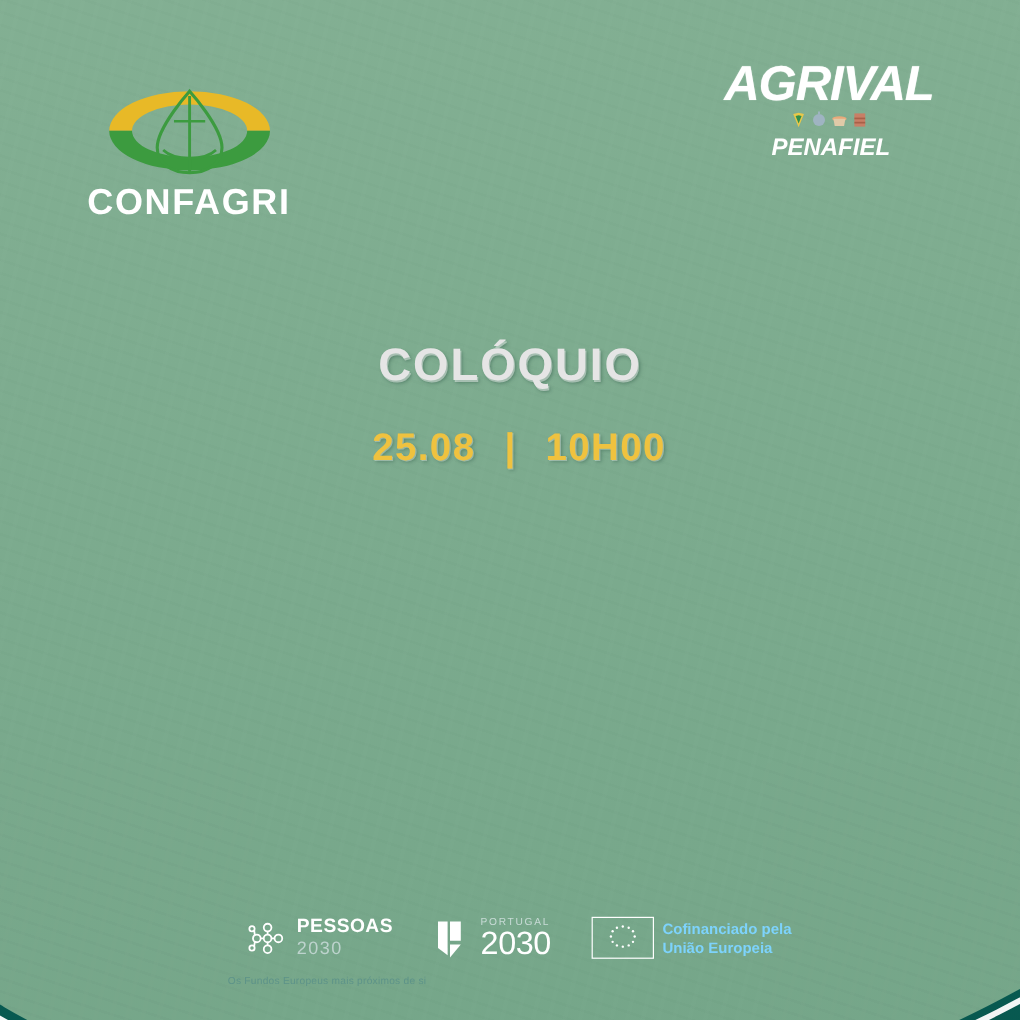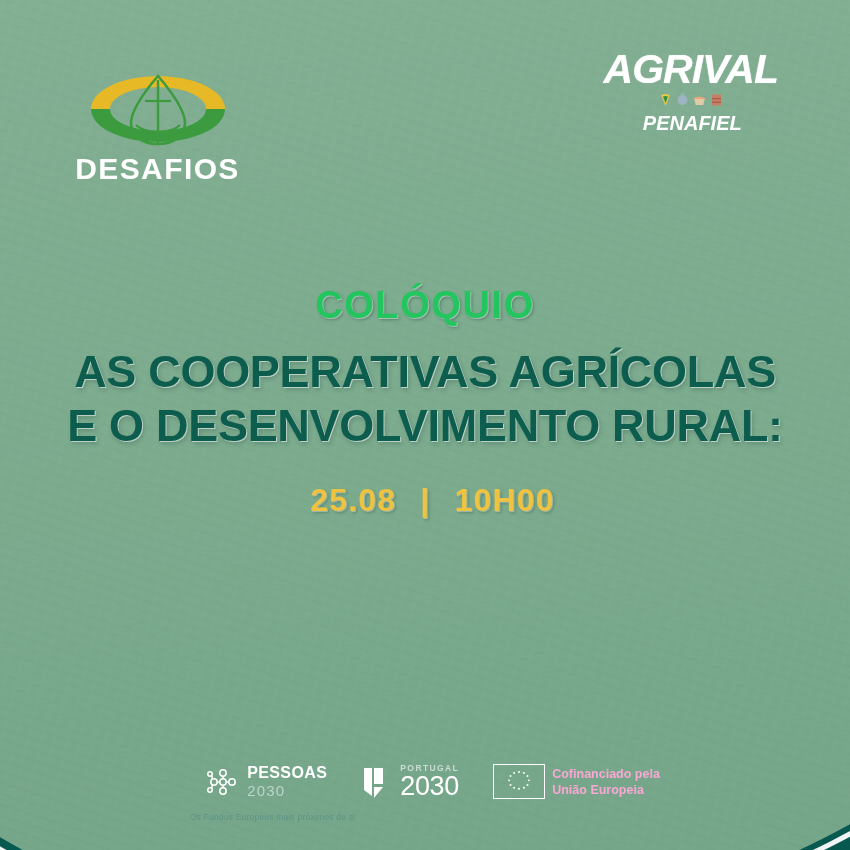--- a/index.html
+++ b/index.html
@@ -123,21 +123,21 @@
 
   
   .content{
     position:absolute;
     left:0;right:0;
     top:286px;
     z-index:5;
     text-align:center;
   }
   .kicker{
-    color:#22c55e;
+    color:#e5e5e5;
     font-size:38px;
     font-weight:bold;
     letter-spacing:1.6px;
     line-height:1;
     text-shadow:1px 1px 0 rgba(255,255,255,.45), 2px 2px 3px rgba(20,60,45,.35);
   }
   .title{
     margin-top:21px;
     color:#0d5d4f;
     font-size:45px;
@@ -188,33 +188,33 @@
   .flogo{display:flex;align-items:center;gap:7px;}
   .pessoas-text{ text-align:left; line-height:1; }
   .pessoas-text .l1{
     color:#ffffff;font-size:16px;font-weight:bold;letter-spacing:.4px;
   }
   .pessoas-text .l2{
     color:#bdd3cd;font-size:15px;font-weight:normal;letter-spacing:1.2px;margin-top:2px;
   }
   .pt-text{ text-align:left; line-height:1; }
   .pt-text .l1{
-    color:#c8dbd6;font-size:8.5px;font-weight:bold;letter-spacing:1.4px;margin-bottom:1px;
+    color:#c8dbd6;font-size:8.5px;font-weight:normal;letter-spacing:1.4px;margin-bottom:1px;
   }
   .pt-text .l2{
     color:#ffffff;font-size:27px;font-weight:normal;letter-spacing:-.4px;
   }
   .eu-box{
     width:52px;height:35px;
     border:1.4px solid #ffffff;
     position:relative;
     box-sizing:border-box;
   }
   .eu-text{
-    color:#f9a8d4;font-size:12.5px;font-weight:bold;line-height:1.3;text-align:left;
+    color:#7dd3fc;font-size:12.5px;font-weight:bold;line-height:1.3;text-align:left;
   }
   .footer-note{
     margin-top:12px;
     margin-left:-305px;
     color:#5d9389;
     font-size:8.5px;
     letter-spacing:.2px;
     text-align:center;
   }
 </style>
@@ -235,21 +235,21 @@
 
         <path d="M8 41 A67 33 0 0 1 142 41 L123 41 A48 22 0 0 0 27 41 Z" fill="#e8b927"></path>
         <path d="M8 41 A67 33 0 0 0 142 41 L123 41 A48 22 0 0 1 27 41 Z" fill="#3c9b3f"></path>
 
         <path d="M75 8 C75 8 48 38 48 55 C48 68 60 76 75 76 C90 76 102 68 102 55 C102 38 75 8 75 8 Z" fill="none" stroke="#3c9b3f" stroke-width="2.6"></path>
         <line x1="75" y1="12" x2="75" y2="76" stroke="#3c9b3f" stroke-width="2.4"></line>
         <line x1="62" y1="33" x2="88" y2="33" stroke="#3c9b3f" stroke-width="2.2"></line>
         <path d="M53 57 C62 66 88 66 97 57" fill="none" stroke="#3c9b3f" stroke-width="2.2"></path>
       </svg>
     </div>
-    <div class="confagri-name">DESAFIOS</div>
+    <div class="confagri-name">CONFAGRI</div>
   </div>
 
   <div class="agrival">
     <div class="agrival-word">AGRIVAL</div>
     <div class="agrival-sub">
       <span class="agrival-icons">
         <svg width="13" height="15" viewBox="0 0 13 15" aria-hidden="true">
           <path d="M6.5 2 L11 3 L6.5 14 L2 3 Z" fill="#e8c84a"></path>
           <path d="M6.5 4 L9 4.6 L6.5 11 L4 4.6 Z" fill="#2f8f4a"></path>
         </svg>
@@ -266,24 +266,20 @@
           <rect x="2" y="6" width="9" height="1.4" fill="#a86048"></rect>
           <rect x="2" y="9.5" width="9" height="1.4" fill="#a86048"></rect>
         </svg>
       </span>
       <span class="agrival-penafiel">PENAFIEL</span>
     </div>
   </div>
 
   <div class="content">
     <div class="kicker">COLÓQUIO</div>
-    <div class="title">
-      <div>AS COOPERATIVAS AGRÍCOLAS</div>
-      <div>E O DESENVOLVIMENTO RURAL:</div>
-    </div>
     <div class="when">
       <span>25.08</span>
       <span class="sep">|</span>
       <span>10H00</span>
     </div>
   </div>
 
   <div class="footer">
     <div class="footer-logos">
 

